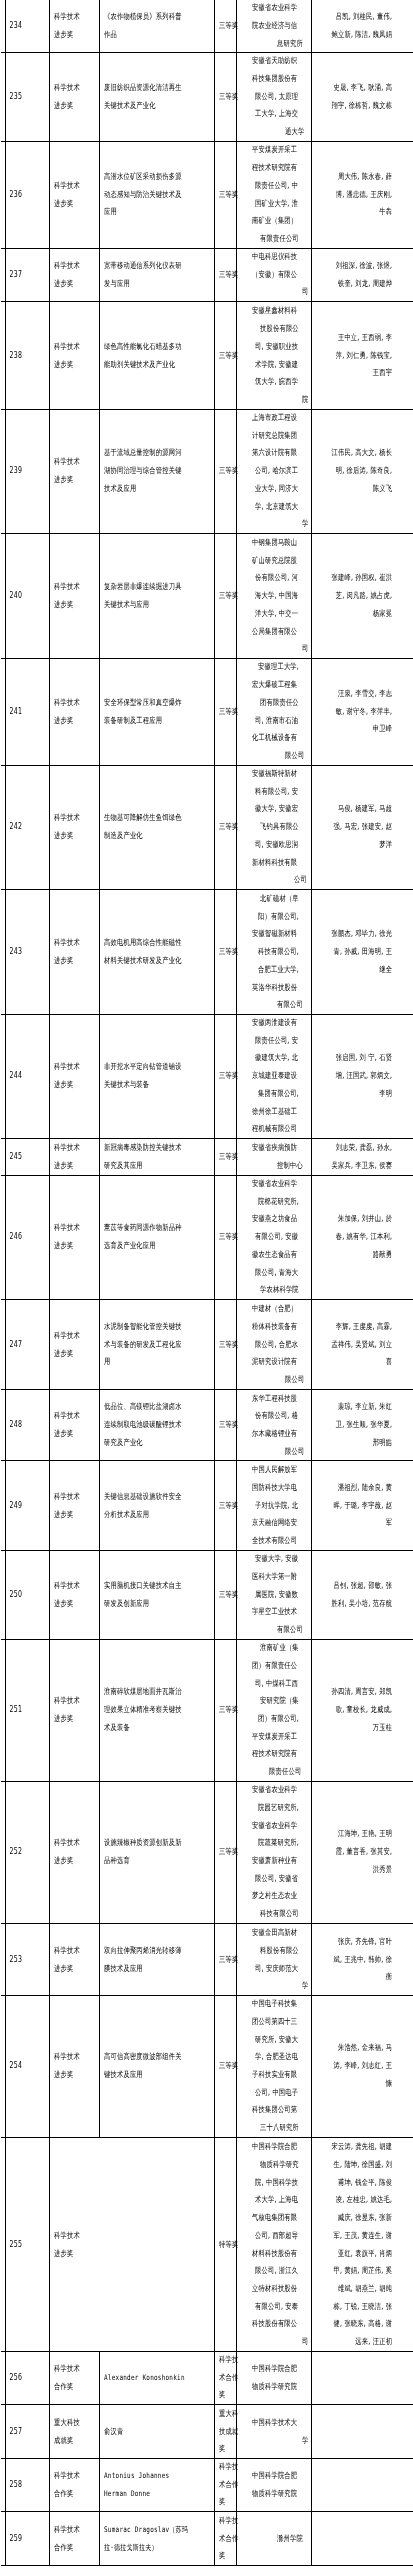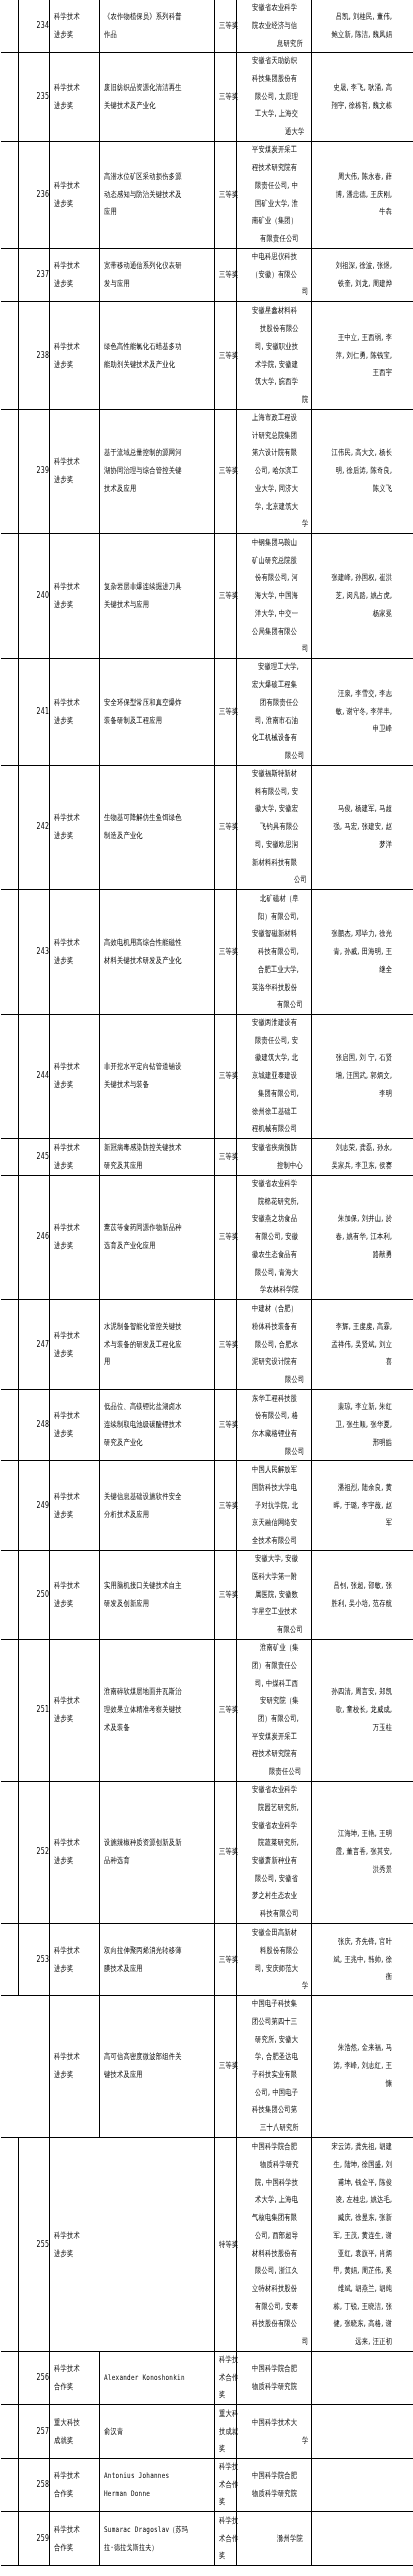--- a/index.html
+++ b/index.html
@@ -5,21 +5,21 @@
   html, body { margin: 0; padding: 0; background: #ffffff; }
   body { width: 414px; height: 2576px; position: relative; overflow: hidden;
          font-family: "DejaVu Sans", sans-serif; color: #000; }
   .table { position: absolute; left: 1.2px; top: 0; width: 412px; }
   .row { position: absolute; left: 0; width: 412px; border-bottom: 0.6px solid #000; box-sizing: border-box; }
   .cell { position: absolute; top: 0; bottom: 0; border-left: 0.6px solid #000; box-sizing: border-box;
           display: flex; flex-direction: column; justify-content: center; overflow: hidden; }
   .cell.last { border-right: 0.6px solid #000; }
   .line { height: 17.7px; line-height: 17.7px; font-size: 8px; white-space: nowrap;
           transform: scaleX(0.78); transform-origin: left center; letter-spacing: 0.3px; }
-  .c-no { left: 17px; width: 34px; align-items: flex-end; padding-right: 3.5px; }
+  .c-no { left: 4px; width: 34px; align-items: flex-start; padding-right: 3.5px; }
   .c-no .line { transform-origin: right center; }
   .c-type { left: 48px; width: 45px; padding-left: 4.1px; }
   .c-name { left: 79px; width: 119px; padding-left: 4.1px; margin-left: 19px; }
   .c-level { left: 200px; width: 37px; padding-left: 4.1px; margin-left: 13px; }
   .c-unit { left: 235px; width: 74px; padding-left: 4.1px; align-items: flex-end; }
   .c-people { left: 310px; width: 103px; padding-left: 4.7px; text-align: right; }
   .latin { font-family: "DejaVu Sans Mono", monospace; font-size: 7.7px; }
 </style>
 </head>
 <body>
@@ -591,20 +591,23 @@
         <div class="line">司, 安庆师范大</div>
         <div class="line">学</div>
       </div>
       <div class="cell c-people last">
         <div class="line">张庆, 齐先锋, 官叶</div>
         <div class="line">斌, 王兆中, 韩帅, 徐</div>
         <div class="line">衡</div>
       </div>
     </div>
     <div class="row" style="top: 1995px; height: 143px;">
+      <div class="cell c-no">
+        <div class="line">254</div>
+      </div>
       <div class="cell c-type">
         <div class="line">科学技术</div>
         <div class="line">进步奖</div>
       </div>
       <div class="cell c-name">
         <div class="line">高可信高密度微波部组件关</div>
         <div class="line">键技术及应用</div>
       </div>
       <div class="cell c-level">
         <div class="line">三等奖</div>

